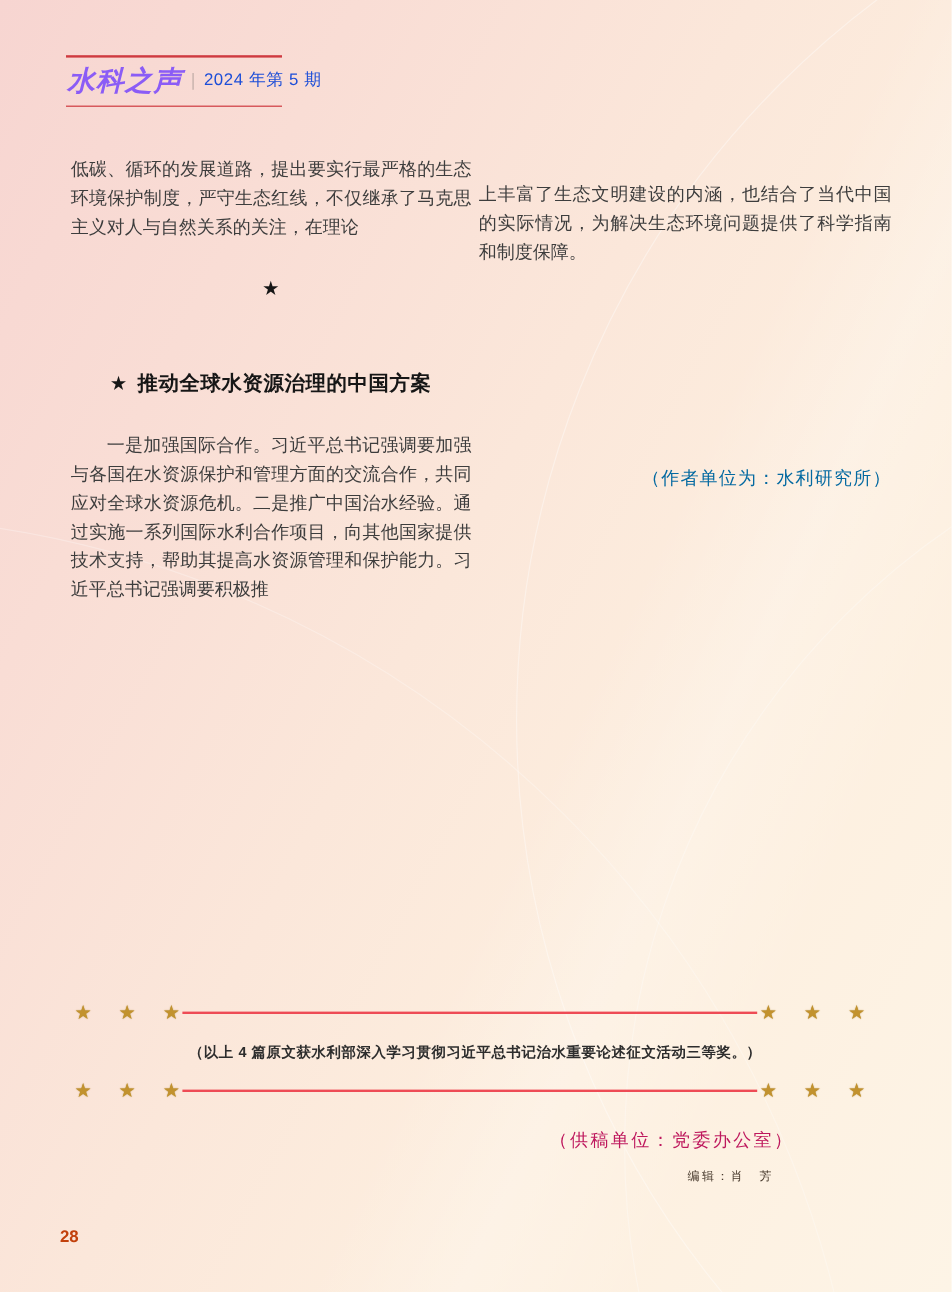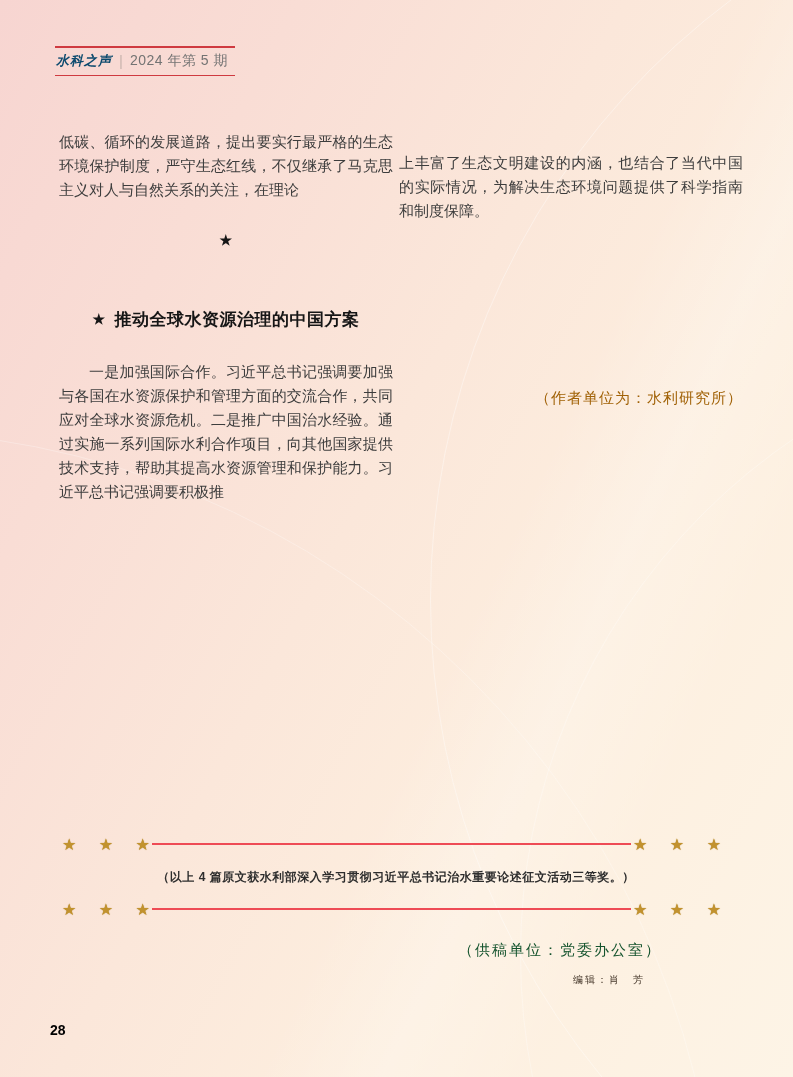--- a/index.html
+++ b/index.html
@@ -16,58 +16,58 @@
   .arc2 { width:1700px; height:1700px; left:-980px; top:430px; border-color: rgba(255,255,255,0.28); }
   .arc3 { width:1250px; height:1250px; left:520px; top:330px; border-color: rgba(255,255,255,0.30); }
   .sheen { position:absolute; right:-220px; top:0; width:760px; height:1077px; pointer-events:none;
     background: linear-gradient(115deg, rgba(255,255,255,0) 40%, rgba(255,255,255,0.22) 50%, rgba(255,255,255,0) 62%); }
 
   
   .header { position:absolute; left:55px; top:46px; width:180px; }
   .header .rule { height:1.5px; background:#cf3a40; }
   .header-content { display:flex; align-items:center; gap:7px; padding:4px 1px 5px 1px; }
   .masthead-title { font-family:"DejaVu Serif", serif; font-style:italic; font-weight:bold;
-    font-size:13px; color:#0c4a6e; letter-spacing:1px; white-space:nowrap; }
+    font-size:23px; color:#8b5cf6; letter-spacing:1px; white-space:nowrap; }
   .masthead-sep { color:#c9b4ae; font-size:15px; }
-  .masthead-issue { color:#737373; font-size:14px; letter-spacing:0.5px; white-space:nowrap; }
+  .masthead-issue { color:#1d4ed8; font-size:14px; letter-spacing:0.5px; white-space:nowrap; }
 
   
   .col { position:absolute; top:130px; font-size:15px; line-height:24px; color:#3d3d3d;
     text-align:justify; }
   .col-left  { left:59px;  width:334px; }
   .col-right { left:399px; width:344px;margin-top:21px; }
   .col p { margin:0; }
   .indent { text-indent:2em; }
   .heading { height:78px; display:flex; align-items:center; justify-content:center;
     font-size:17px; font-weight:bold; color:#161616; gap:9px; letter-spacing:0.5px; }
   .heading .star-glyph { font-size:14px; transform:translateY(-1px); }
   .h80 { height:80px; }
   .spacer78 { height:78px; }
   .spacer80 { height:80px; }
   .author-credit { text-align:right; font-family:"DejaVu Serif", serif; font-size:15px;
-    color:#a16207; margin-top:5px; letter-spacing:1px; }
+    color:#0369a1; margin-top:5px; letter-spacing:1px; }
 
   
   .banner { position:absolute; left:62px; top:834px; width:668px; }
   .star-row { display:flex; align-items:center; height:20px; }
   .stars { color:#c2922e; font-size:16px; white-space:nowrap; letter-spacing:9px;
     text-shadow:0 0 1px #a57d24; }
   .stars.left { margin-right:-7px; }
   .stars.right { margin-left:2px; letter-spacing:9px; }
   .rule-red { flex:1; height:2.5px; background:#ee4b55; }
   .banner-text { text-align:center; font-size:12px; font-weight:bold; color:#2d2d2d;
     margin:15px 0 13px 0; letter-spacing:0.5px; }
 
   
   .contributor { position:absolute; top:941px; right:131px; font-family:"DejaVu Serif", serif;
-    font-size:15px; color:#14532d; letter-spacing:2px; }
+    font-size:15px; color:#be185d; letter-spacing:2px; }
   .editor { position:absolute; top:973px; right:148px; font-family:"DejaVu Serif", serif;
     font-size:10px; color:#46382b; letter-spacing:2px; }
 
-  .pagenum { position:absolute; left:50px; top:1022px; font-size:14px; font-weight:bold; color:#000000; }
+  .pagenum { position:absolute; left:50px; top:1022px; font-size:14px; font-weight:bold; color:#c2410c; }
 </style>
 </head>
 <body>
 
 <div class="arc arc1"></div>
 <div class="arc arc2"></div>
 <div class="arc arc3"></div>
 <div class="sheen"></div>
 
 <div class="header">

